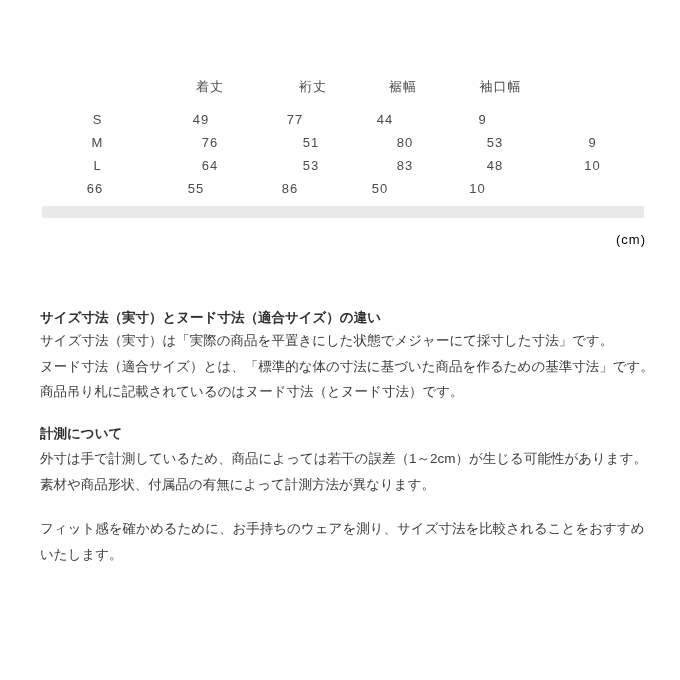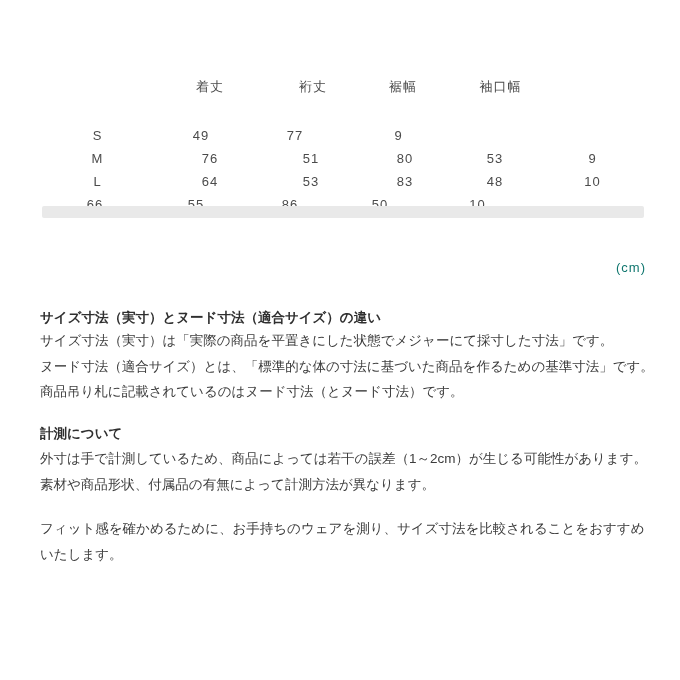--- a/index.html
+++ b/index.html
@@ -13,21 +13,21 @@
 
   
   .size-table {
     position: absolute;
     left: 40px; top: 76px;
     width: 608px;
     font-size: 13px;
     color: #4b4b4b;
   }
   .t-row { display: flex; height: 23px; line-height: 23px; }
-  .t-row.header { height: 22px; line-height: 22px; margin-bottom: 26px; color: #4b4b4b; }
+  .t-row.header { height: 22px; line-height: 22px; margin-bottom: 10px; color: #4b4b4b; }
   .t-cell { text-align: center; letter-spacing: 1px; }
   .c0 { width: 115px; }
   .c1 { width: 110px; }
   .c2 { width: 92px; }
   .c3 { width: 96px; }
   .c4 { width: 84px; }
   .c5 { width: 111px; }
 
   
   .scrollbar {
@@ -36,23 +36,22 @@
     width: 602px; height: 12px;
     background: #e9e9e9;
     border-radius: 2px;
   }
 
   
   .unit {
     position: absolute;
     top: 232px; right: 34px;
     font-size: 13px;
-    color: #0f766e;
+    color: #000000;
     letter-spacing: 1px;
-    margin-top: 28px;
   }
 
   
   .sec-heading {
     position: absolute;
     left: 40px;
     font-size: 13.5px;
     font-weight: bold;
     color: #2f2f2f;
     line-height: 19px;
@@ -86,20 +85,21 @@
     <div class="t-cell c1">着丈</div>
     <div class="t-cell c3">裄丈</div>
     <div class="t-cell c4">裾幅</div>
     <div class="t-cell c5">袖口幅</div>
   </div>
 
   <div class="t-row">
     <div class="t-cell c0">S</div>
     <div class="t-cell c2">49</div>
     <div class="t-cell c3">77</div>
+    <div class="t-cell c4">44</div>
     <div class="t-cell c5">9</div>
   </div>
 
   <div class="t-row">
     <div class="t-cell c0">M</div>
     <div class="t-cell c1">76</div>
     <div class="t-cell c2">51</div>
     <div class="t-cell c3">80</div>
     <div class="t-cell c4">53</div>
     <div class="t-cell c5">9</div>

